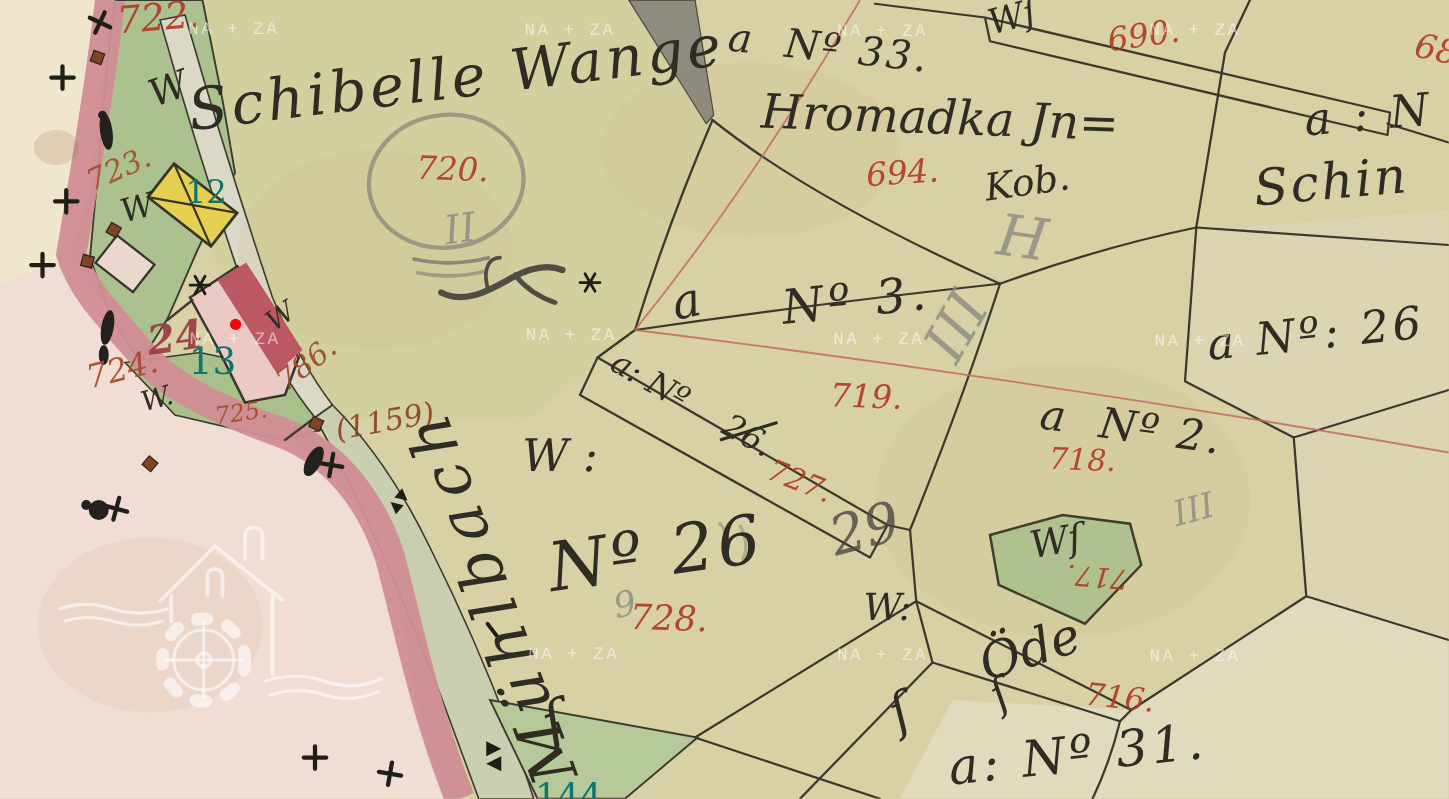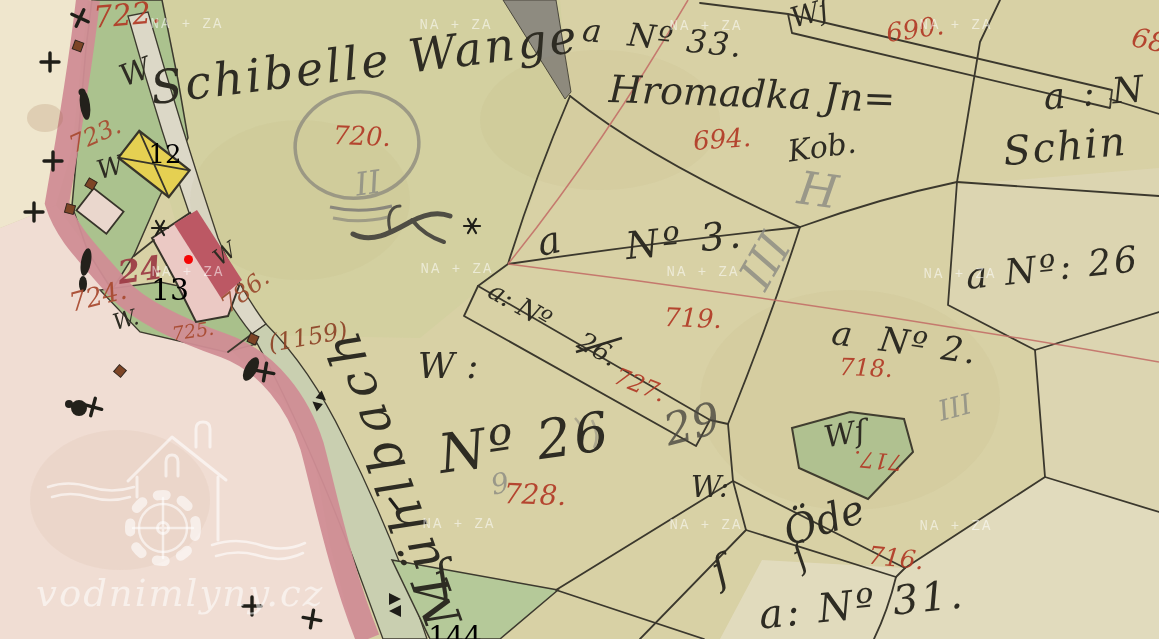--- a/index.html
+++ b/index.html
@@ -2,21 +2,21 @@
 <html><head>
 <meta charset="utf-8">
 <style>
   html,body{margin:0;padding:0;background:#d8d1a5;}
   #stage{position:relative;width:1159px;height:639px;overflow:hidden;font-family:"DejaVu Serif",serif;}
   #stage svg{position:absolute;left:0;top:0;}
   .layer{position:absolute;left:0;top:0;width:1159px;height:639px;pointer-events:none;}
   .lbl{position:absolute;white-space:pre;line-height:1;transform-origin:center;}
   .script{font-family:"DejaVu Serif",serif;font-style:italic;color:#2e2c23;}
   .num{font-family:"DejaVu Serif",serif;font-style:italic;color:#b23a26;opacity:.92;}
-  .plain{font-family:"DejaVu Serif",serif;color:#000000;}
+  .plain{font-family:"DejaVu Serif",serif;color:#0f766e;}
   .pencil{font-family:"DejaVu Serif",serif;font-style:italic;color:#8b8b83;opacity:.8;}
   .wm{font-family:Liberation Mono, monospace;font-size:14px;letter-spacing:2px;color:rgba(255,255,255,0.55);font-weight:500;}
   .marker-dot{position:absolute;width:9px;height:9px;border-radius:50%;background:#f50505;}
   .logo-text{position:absolute;left:36px;top:572px;font-family:"DejaVu Serif",serif;font-style:italic;
              font-size:37px;letter-spacing:2px;color:rgba(255,255,255,0.55);}
 </style>
 </head>
 <body>
 
 <div id="stage">
@@ -246,15 +246,14 @@
       <span class="lbl wm" style="left: 457px; top: 269px; transform: translate(-50%, -50%) rotate(0deg);">NA + ZA</span>
       <span class="lbl wm" style="left: 703px; top: 272px; transform: translate(-50%, -50%) rotate(0deg);">NA + ZA</span>
       <span class="lbl wm" style="left: 960px; top: 274px; transform: translate(-50%, -50%) rotate(0deg);">NA + ZA</span>
       <span class="lbl wm" style="left: 459px; top: 524px; transform: translate(-50%, -50%) rotate(0deg);">NA + ZA</span>
       <span class="lbl wm" style="left: 706px; top: 525px; transform: translate(-50%, -50%) rotate(0deg);">NA + ZA</span>
       <span class="lbl wm" style="left: 956px; top: 526px; transform: translate(-50%, -50%) rotate(0deg);">NA + ZA</span>
     </div>
 
 <div class="marker-dot" id="marker" style="left: 183.5px; top: 254.5px; background: rgb(245, 5, 5);"></div>
 
-<div class="logo-text">vodnimlyny.cz</div>
 
 </div>
 
 </body></html>

